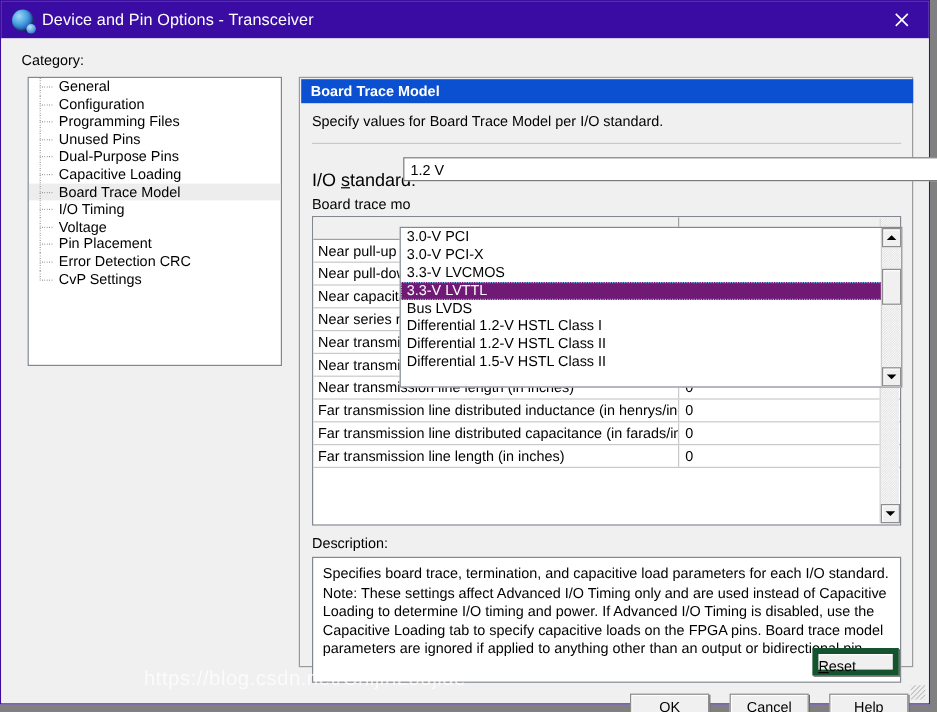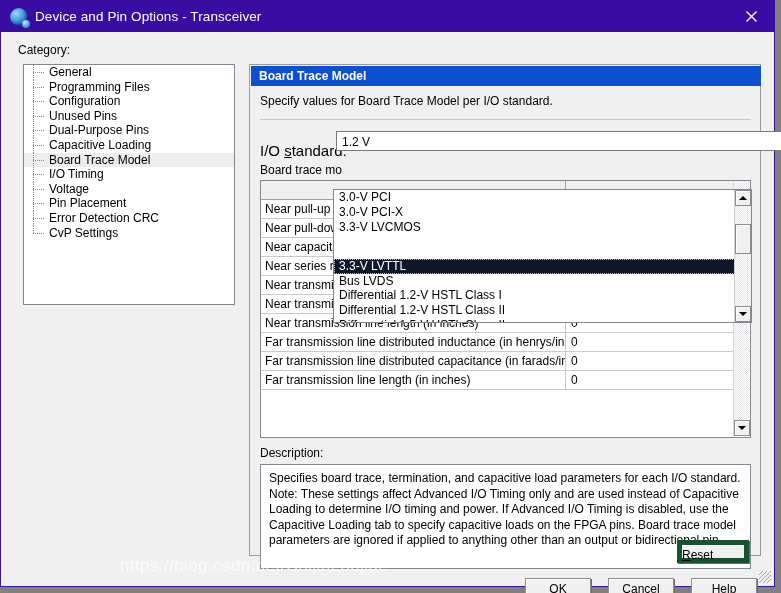--- a/index.html
+++ b/index.html
@@ -183,21 +183,21 @@
   
   #dropdown{
     position:absolute;left:332px;top:157px;width:419px;height:134px;
     background:#fff;border:1px solid #828790;box-sizing:border-box;
     overflow:hidden;z-index:40;
   }
   .dd-item{
     height:14.9px;line-height:14.9px;font-size:12px;
     padding-left:5px;white-space:nowrap;
   }
-  .dd-item.sel{background:#0f172a;color:#fff;outline:1px dotted #8fc6f0;outline-offset:-1px;margin-top:24px;}
+  .dd-item.sel{background:#701a75;color:#fff;outline:1px dotted #8fc6f0;outline-offset:-1px;}
   #dd-sb{
     position:absolute;right:0;top:0;width:17px;height:132px;
     background-image:
       linear-gradient(45deg,#fff 25%,transparent 25%,transparent 75%,#fff 75%),
       linear-gradient(45deg,#fff 25%,#e3e3e3 25%,#e3e3e3 75%,#fff 75%);
     background-size:2px 2px;background-position:0 0,1px 1px;
     border-left:1px solid #cdcdcd;box-sizing:border-box;
   }
   #dd-sb .sb-btn.top{position:absolute;left:0;top:0;}
   #dd-sb .sb-btn.bottom{position:absolute;left:0;bottom:0;}
@@ -243,26 +243,26 @@
 
     <div id="tree">
       <div class="tree-item">
         <span class="vline"></span>
         <span class="dots"></span>
         <span>General</span>
       </div>
       <div class="tree-item">
         <span class="vline"></span>
         <span class="dots"></span>
+        <span>Configuration</span>
+      </div>
+      <div class="tree-item">
+        <span class="vline"></span>
+        <span class="dots"></span>
         <span>Programming Files</span>
-      </div>
-      <div class="tree-item">
-        <span class="vline"></span>
-        <span class="dots"></span>
-        <span>Configuration</span>
       </div>
       <div class="tree-item">
         <span class="vline"></span>
         <span class="dots"></span>
         <span>Unused Pins</span>
       </div>
       <div class="tree-item">
         <span class="vline"></span>
         <span class="dots"></span>
         <span>Dual-Purpose Pins</span>

